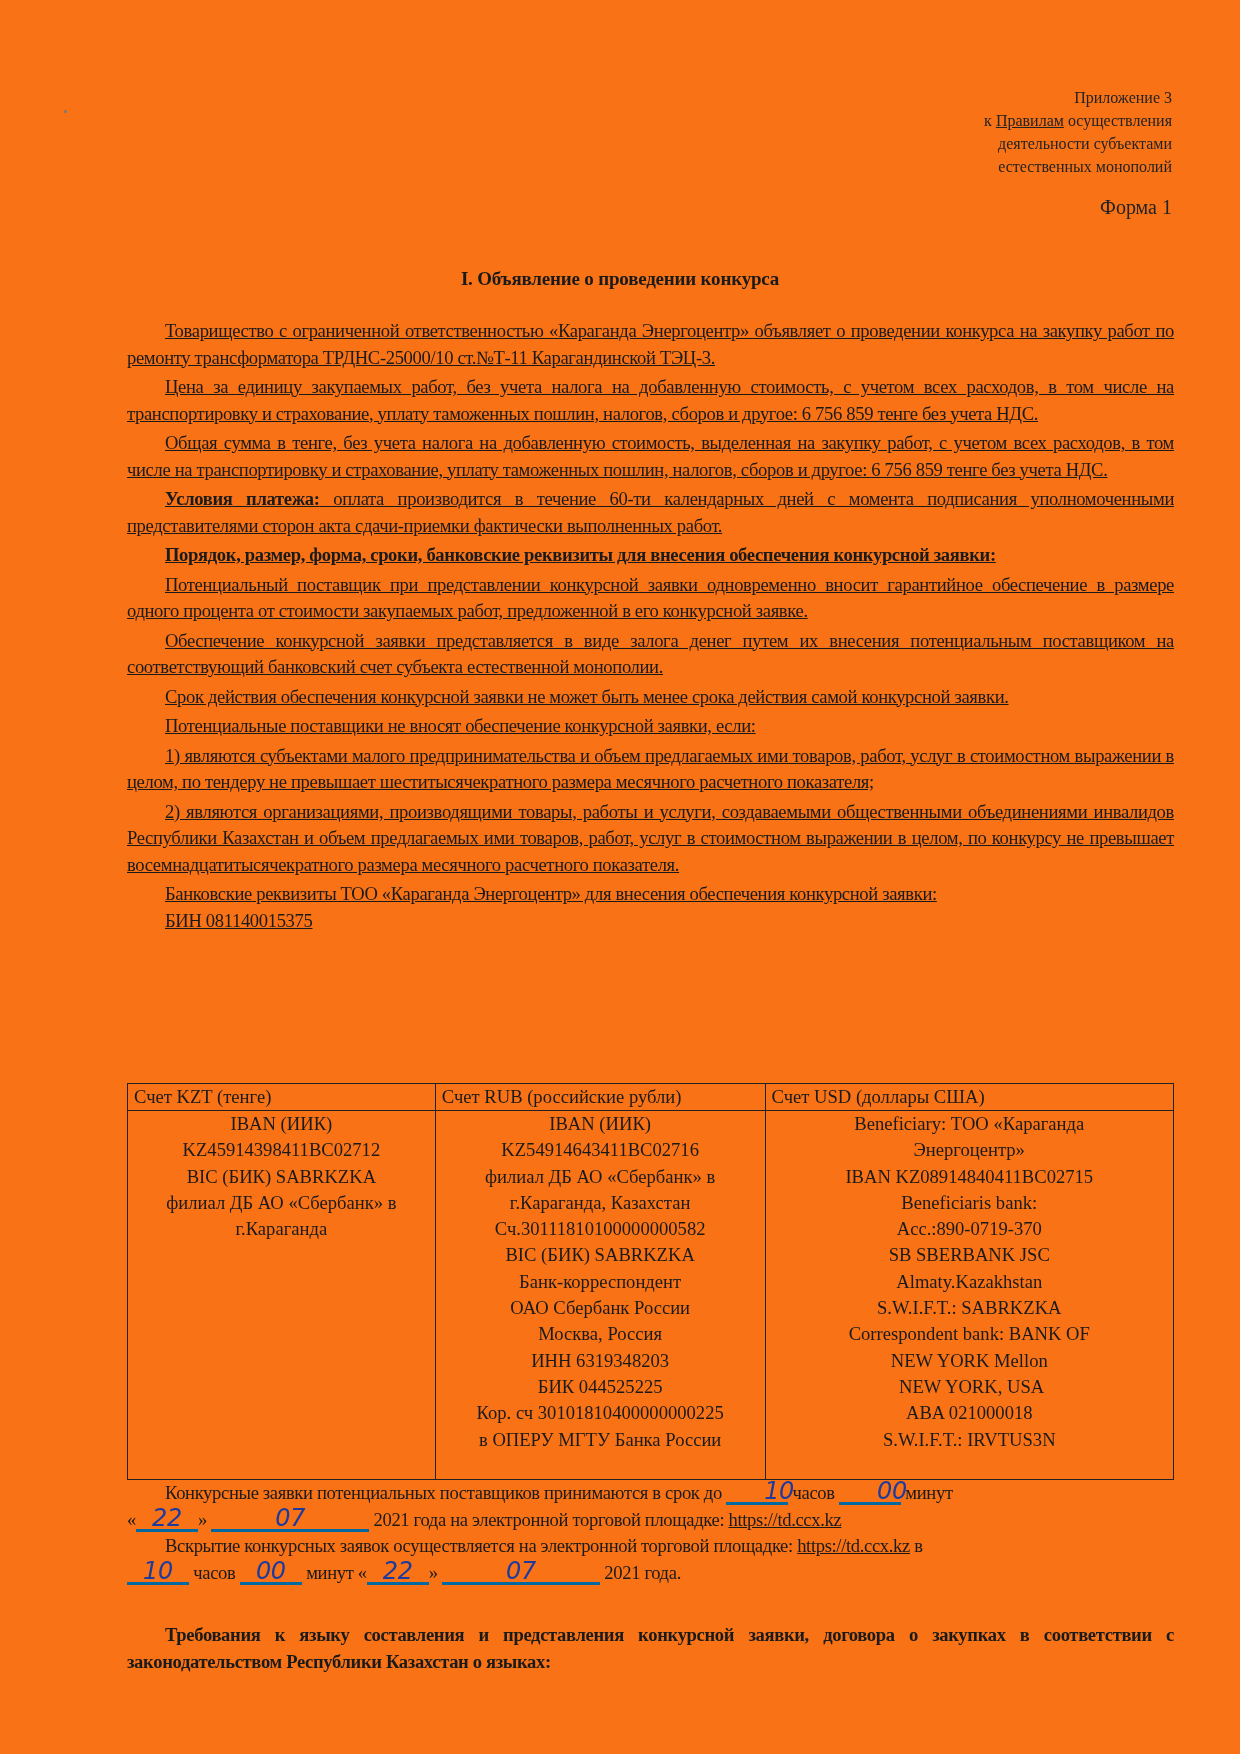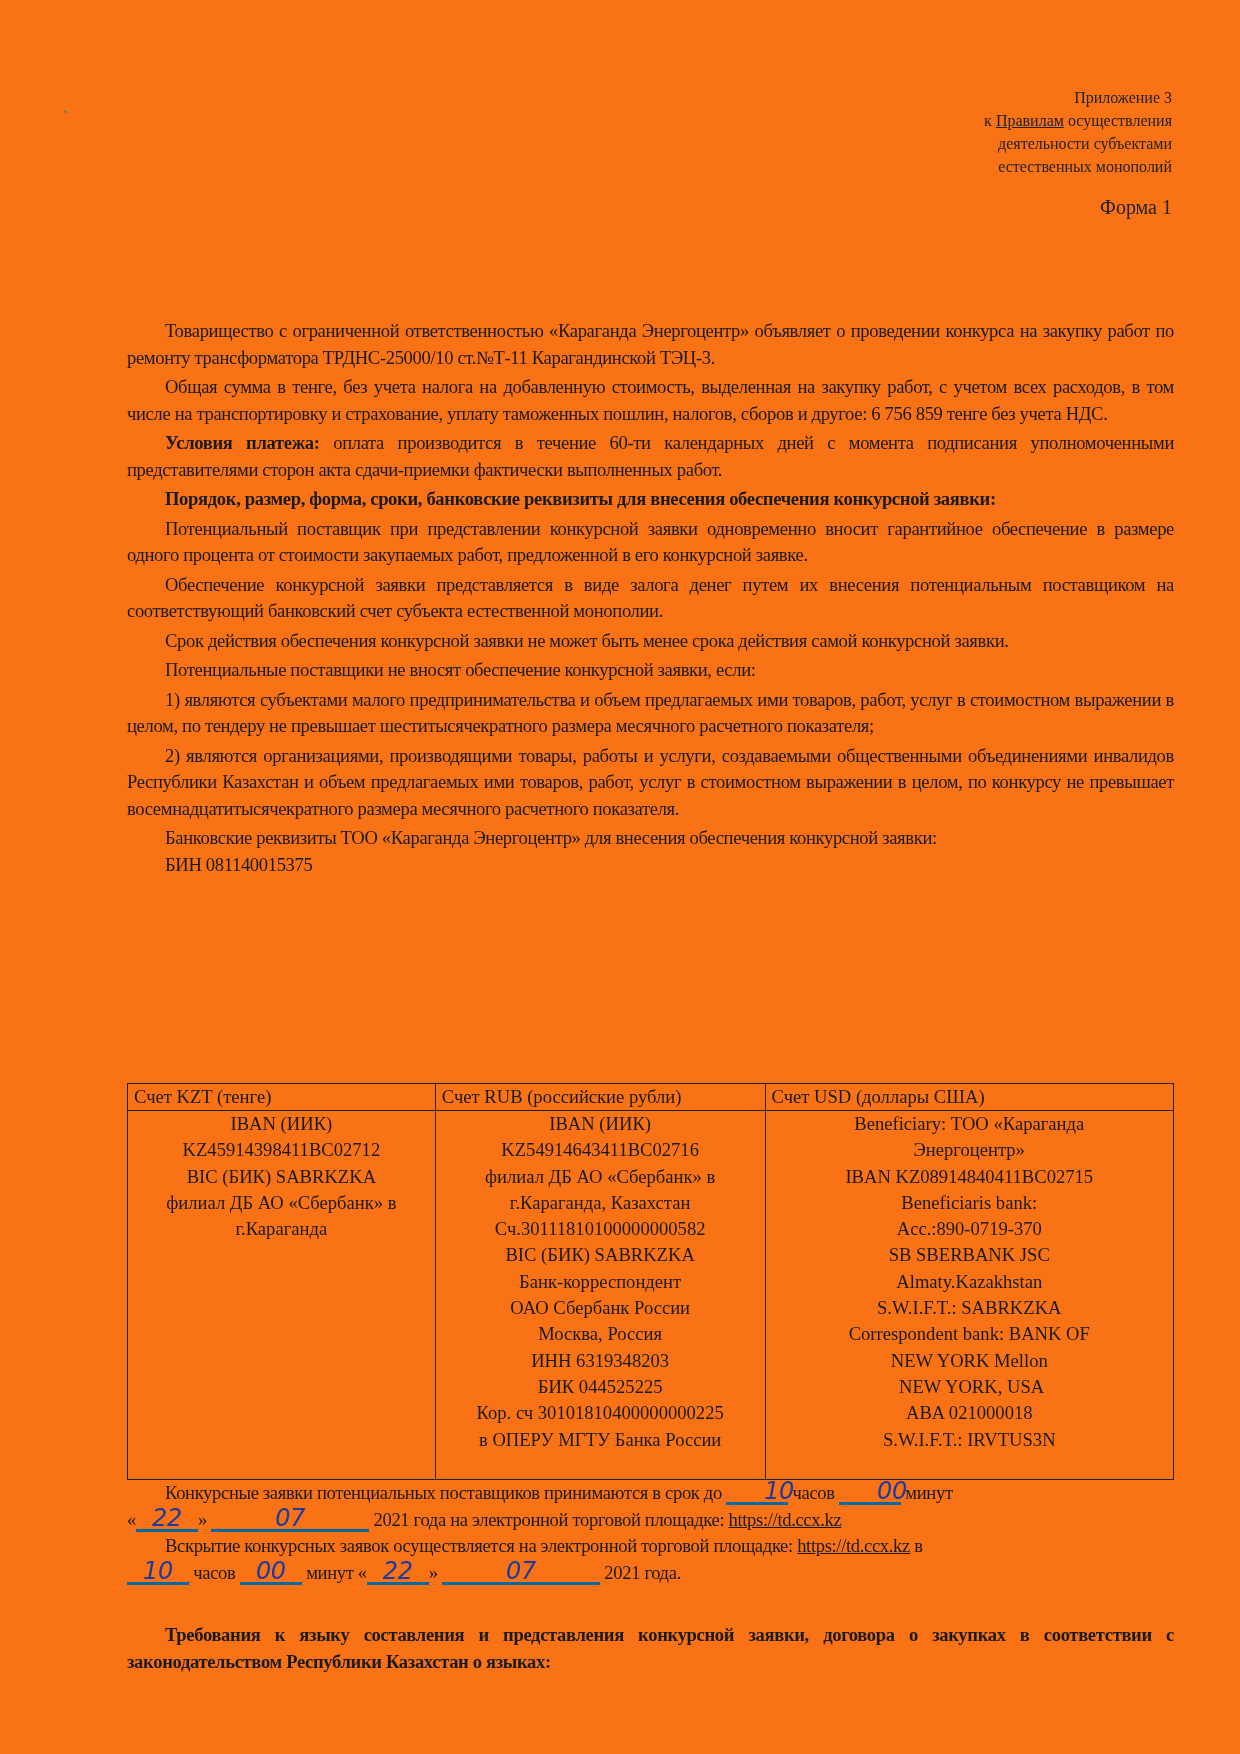--- a/index.html
+++ b/index.html
@@ -9,21 +9,21 @@
   .dot { position: absolute; left: 64px; top: 110px; width: 3px; height: 3px; background: #777; border-radius: 50%; }
 
   .appendix { position: absolute; right: 68px; top: 86px; text-align: right; font-size: 16px; line-height: 23px; color: #222; }
   .appendix u { text-decoration: underline; }
   .form-label { position: absolute; right: 68px; top: 196px; font-size: 20px; color: #222; }
 
   .title { position: absolute; left: 0; width: 1240px; top: 268px; text-align: center;
            font-weight: bold; font-size: 19px; letter-spacing: -0.2px; }
 
   .body { position: absolute; left: 127px; width: 1047px; top: 318px; font-size: 18.6px; line-height: 26.5px;
-          text-align: justify; letter-spacing: -0.35px; }
+          text-align: justify; letter-spacing: -0.35px; text-decoration: underline; }
   .body p { margin: 0 0 3px 0; text-indent: 38px; }
   .body p.noindent { text-indent: 38px; margin-bottom: 0; }
   .body b { font-weight: bold; }
   .bin { text-indent: 38px; margin: 0; }
 
   table.bank { position: absolute; left: 127px; top: 1083px; width: 1047px; border-collapse: collapse;
                font-size: 18.6px; line-height: 26.3px; }
   table.bank th, table.bank td { border: 1.5px solid #222; vertical-align: top; padding: 0 6px; text-align: center; }
   table.bank th { font-weight: normal; text-align: left; padding: 0 6px; line-height: 26px; }
   table.bank td { height: 368px; }
@@ -48,23 +48,25 @@
   <div class="dot"></div>
 
   <div class="appendix">
     <div>Приложение 3</div>
     <div><span>к </span><u>Правилам</u><span> осуществления</span></div>
     <div>деятельности субъектами</div>
     <div>естественных монополий</div>
   </div>
   <div class="form-label">Форма 1</div>
 
+  <div class="title">I. Объявление о проведении конкурса</div>
 
   <div class="body">
     <p>Товарищество с ограниченной ответственностью «Караганда Энергоцентр» объявляет о проведении конкурса на закупку работ по ремонту трансформатора ТРДНС-25000/10 ст.№Т-11 Карагандинской ТЭЦ-3.</p>
+    <p>Цена за единицу закупаемых работ, без учета налога на добавленную стоимость, с учетом всех расходов, в том числе на транспортировку и страхование, уплату таможенных пошлин, налогов, сборов и другое: 6 756 859 тенге без учета НДС.</p>
     <p>Общая сумма в тенге, без учета налога на добавленную стоимость, выделенная на закупку работ, с учетом всех расходов, в том числе на транспортировку и страхование, уплату таможенных пошлин, налогов, сборов и другое: 6 756 859 тенге без учета НДС.</p>
     <p><b>Условия платежа:</b><span> оплата производится в течение 60-ти календарных дней с момента подписания уполномоченными представителями сторон акта сдачи-приемки фактически выполненных работ.</span></p>
     <p><b>Порядок, размер, форма, сроки, банковские реквизиты для внесения обеспечения конкурсной заявки:</b></p>
     <p>Потенциальный поставщик при представлении конкурсной заявки одновременно вносит гарантийное обеспечение в размере одного процента от стоимости закупаемых работ, предложенной в его конкурсной заявке.</p>
     <p>Обеспечение конкурсной заявки представляется в виде залога денег путем их внесения потенциальным поставщиком на соответствующий банковский счет субъекта естественной монополии.</p>
     <p>Срок действия обеспечения конкурсной заявки не может быть менее срока действия самой конкурсной заявки.</p>
     <p>Потенциальные поставщики не вносят обеспечение конкурсной заявки, если:</p>
     <p>1) являются субъектами малого предпринимательства и объем предлагаемых ими товаров, работ, услуг в стоимостном выражении в целом, по тендеру не превышает шеститысячекратного размера месячного расчетного показателя;</p>
     <p>2) являются организациями, производящими товары, работы и услуги, создаваемыми общественными объединениями инвалидов Республики Казахстан и объем предлагаемых ими товаров, работ, услуг в стоимостном выражении в целом, по конкурсу не превышает восемнадцатитысячекратного размера месячного расчетного показателя.</p>
     <p class="noindent">Банковские реквизиты ТОО «Караганда Энергоцентр» для внесения обеспечения конкурсной заявки:</p>

